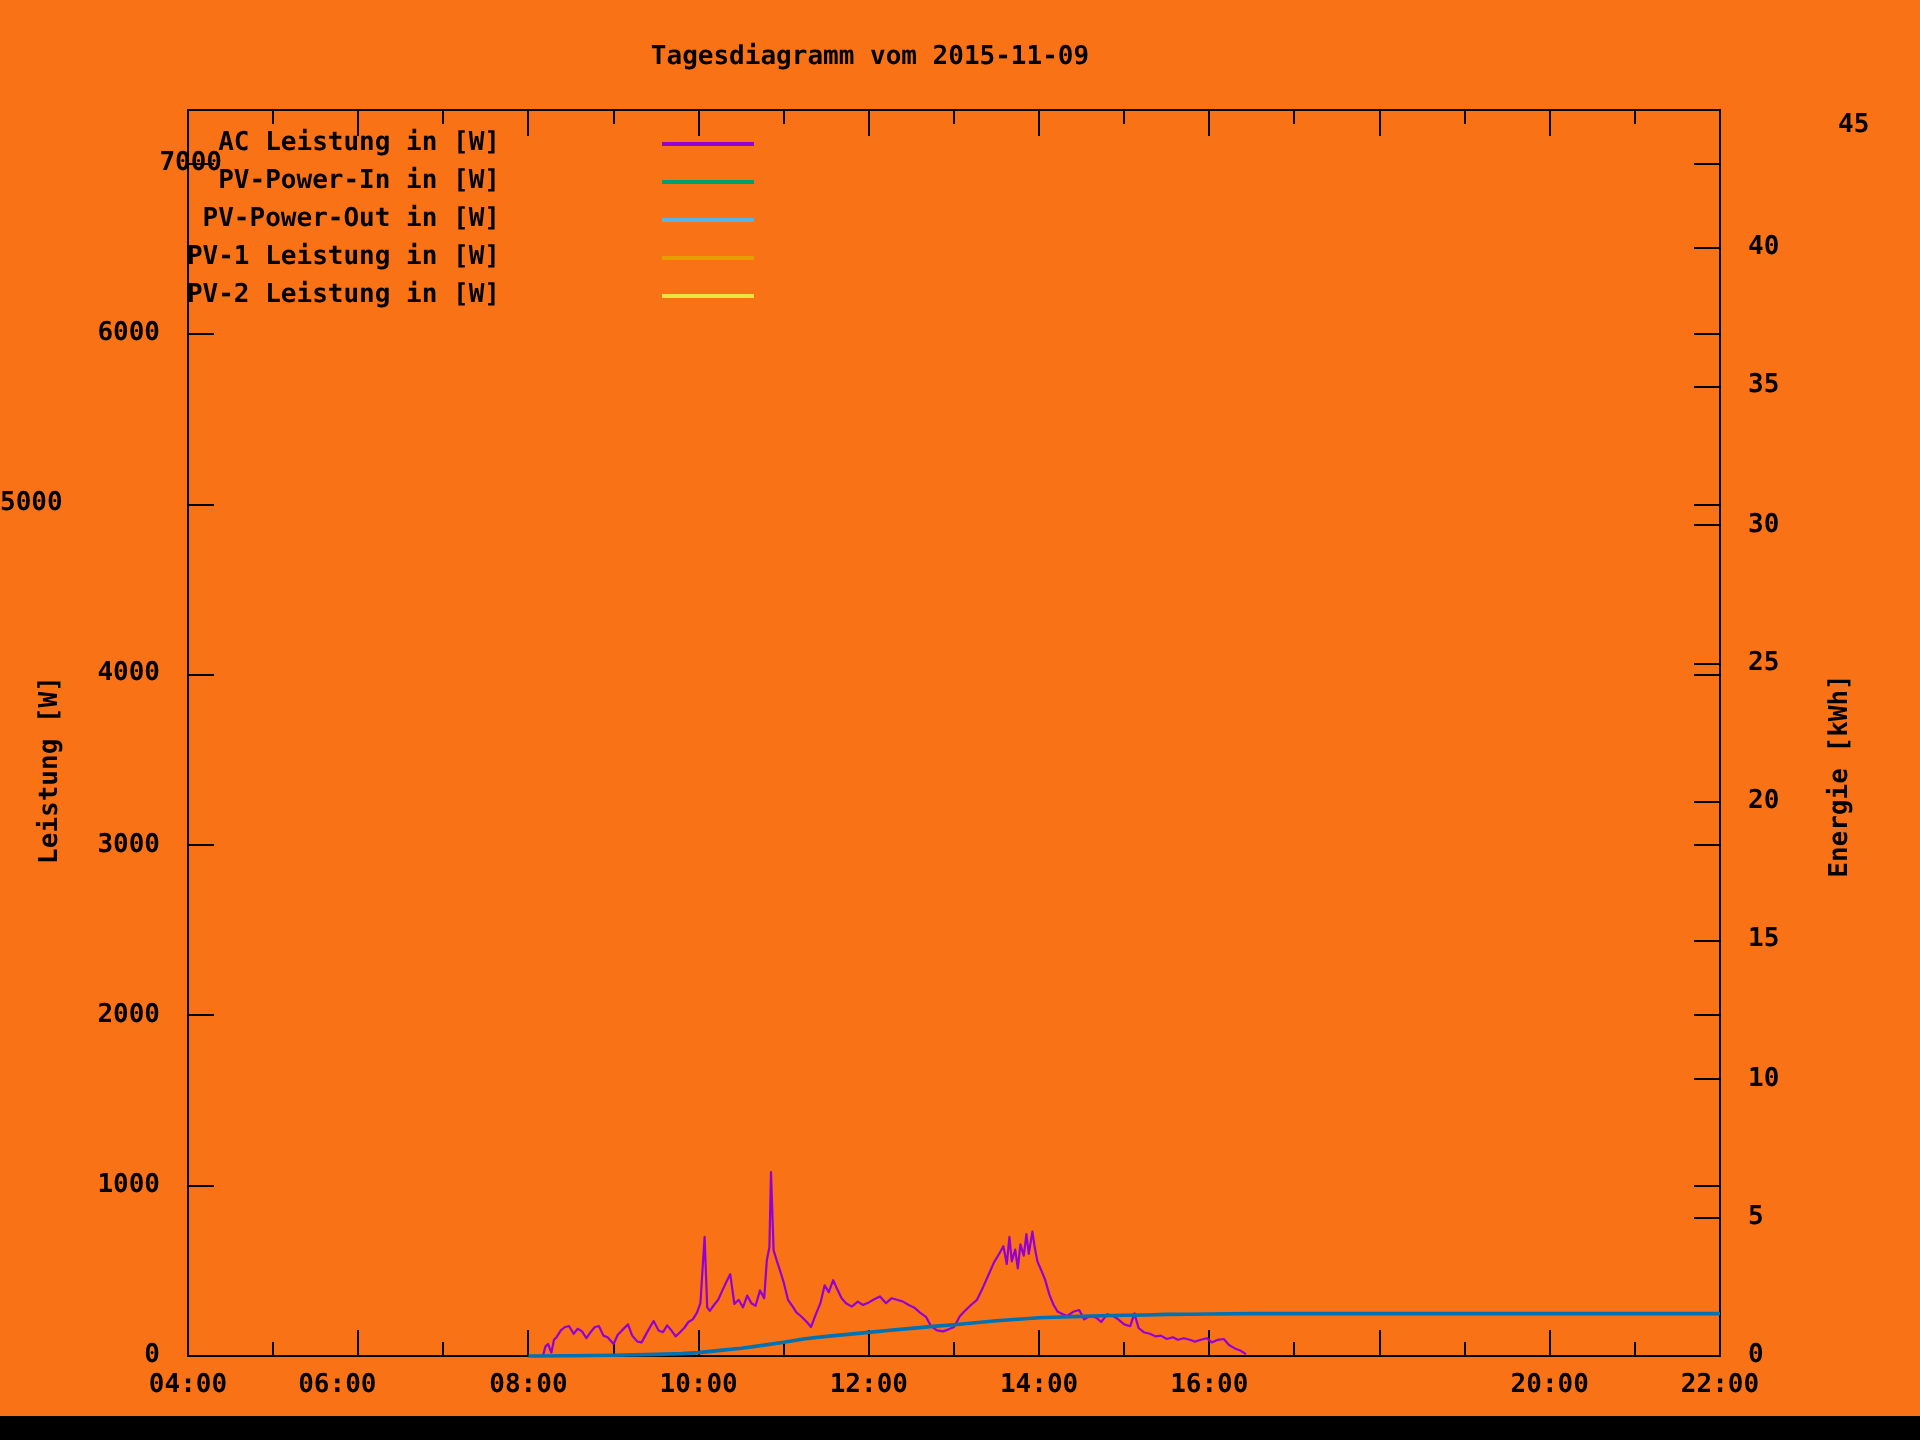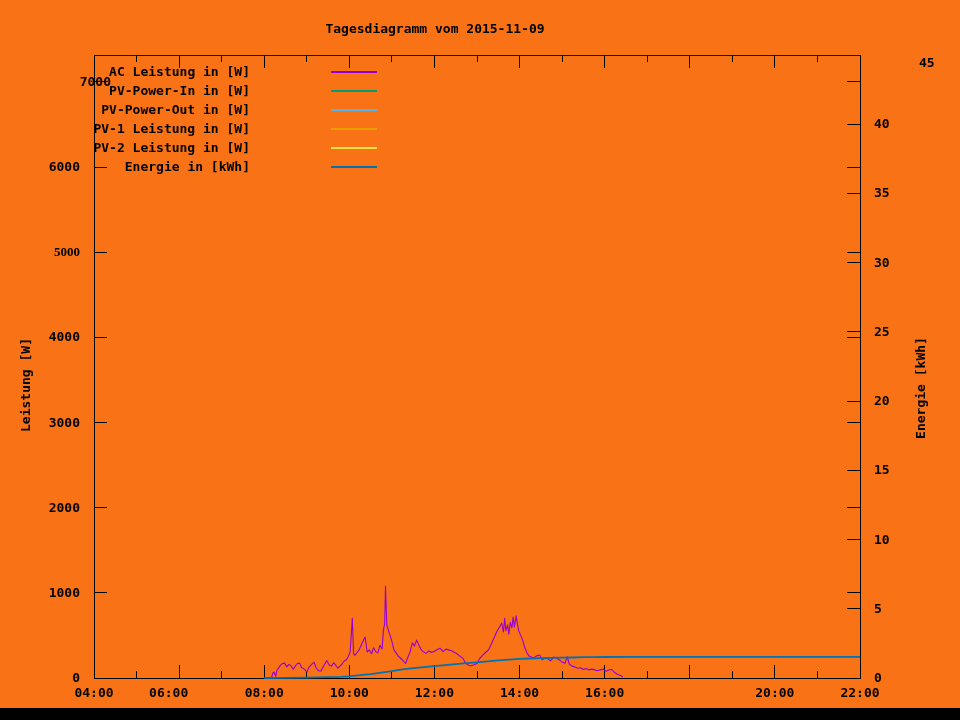--- a/index.html
+++ b/index.html
@@ -40,21 +40,21 @@
       <polyline points="271.5,678.0 272.7,673.3 274.0,672.0 275.7,676.3 277.0,669.9 278.3,668.6 280.4,665.2 282.5,663.5 284.6,663.1 286.8,666.9 288.9,664.4 291.0,665.7 293.2,669.1 295.3,666.1 297.4,663.5 299.5,663.1 301.7,667.8 303.8,668.6 306.8,672.0 308.9,667.4 311.0,665.2 314.0,662.2 316.1,667.8 318.7,670.8 320.8,671.2 323.8,665.7 326.8,660.5 329.3,665.2 331.5,666.1 333.6,662.7 335.7,665.2 337.8,668.2 340.0,666.1 342.1,664.0 344.2,661.0 346.4,659.7 348.5,656.3 350.2,651.6 352.3,618.4 353.6,653.7 354.9,655.4 357.0,652.5 359.1,649.9 361.2,645.2 363.4,640.5 365.1,637.1 367.2,652.0 369.3,649.9 371.5,653.7 373.6,647.8 375.7,651.6 377.8,652.9 380.0,645.2 382.1,649.1 383.4,630.3 384.7,623.5 385.5,586.0 386.8,625.2 388.5,630.7 390.6,637.1 391.9,641.4 394.0,649.9 396.1,652.9 398.3,656.3 400.4,658.0 403.4,661.0 405.5,663.5 408.1,656.7 410.2,651.6 412.3,642.7 414.4,646.1 416.6,640.1 418.7,644.8 420.8,649.1 423.0,651.6 425.9,653.3 428.9,650.8 431.5,652.5 434.4,651.2 437.4,649.5 440.0,648.2 443.0,651.6 445.9,649.1 448.5,649.9 451.5,650.8 454.4,652.5 457.0,653.7 460.0,656.3 463.0,658.4 465.5,663.1 468.5,665.2 471.5,665.7 474.0,664.8 477.0,663.5 480.0,658.0 482.5,655.4 485.5,652.5 488.5,649.9 491.0,644.8 494.0,638.0 497.0,631.2 499.6,626.9 501.7,623.1 503.4,632.0 504.7,618.4 505.9,630.7 507.6,624.8 508.9,634.2 510.2,622.2 511.9,627.8 513.2,617.1 514.4,626.9 516.2,615.8 517.4,623.9 518.7,630.7 520.4,634.6 522.5,639.7 524.7,647.3 526.8,652.5 528.9,655.9 531.5,657.1 533.6,658.0 536.6,655.9 539.6,655.0 542.1,659.7 545.1,658.0 548.1,658.8 550.6,661.0 553.6,657.1 556.6,658.0 559.1,659.7 562.1,662.2 565.1,663.1 567.2,656.7 569.3,664.0 571.9,666.1 574.9,666.9 577.9,668.2 580.4,667.8 583.4,669.5 586.4,668.6 588.9,669.9 591.9,669.1 594.9,669.9 597.4,670.8 600.4,669.9 603.4,669.1 605.9,671.2 608.9,669.9 611.9,669.5 614.5,672.5 617.4,674.2 620.4,675.4 623.0,677.1" fill="none" stroke="#9400d3" stroke-width="1.1" stroke-linejoin="round"></polyline>
       <polyline points="264.2,678.0 285.5,677.9 306.8,677.6 328.1,677.2 340.8,676.8 349.3,676.3 360.0,675.2 370.6,674.1 381.3,672.7 391.9,671.1 402.5,669.4 413.2,668.2 423.8,667.2 434.4,666.2 445.1,665.1 455.7,664.2 466.4,663.2 477.0,662.4 487.6,661.4 498.3,660.4 508.9,659.6 519.6,658.9 530.2,658.5 540.8,658.2 551.5,657.9 562.1,657.6 572.8,657.5 583.4,657.2 594.0,657.1 604.7,657.0 625.9,656.8 647.2,656.8 689.8,656.8 732.3,656.8 774.9,656.8 817.4,656.8 860.0,656.8" fill="none" stroke="#0072b2" stroke-width="1.8" stroke-linejoin="round"></polyline>
     </svg>
 
   <div id="tick-labels">
       <div class="tick-label" style="left: 0px; width: 80px; text-align: right; top: 671px;">0</div>
       <div class="tick-label" style="left: 0px; width: 80px; text-align: right; top: 585.856px;">1000</div>
       <div class="tick-label" style="left: 0px; width: 80px; text-align: right; top: 500.712px;">2000</div>
       <div class="tick-label" style="left: 0px; width: 80px; text-align: right; top: 415.567px;">3000</div>
       <div class="tick-label" style="left: 0px; width: 80px; text-align: right; top: 330.423px;">4000</div>
-      <div class="tick-label" style="left: 0px; width: 80px; text-align: right; top: 245.279px; font-family: Liberation Serif, serif;">5000</div>
+      <div class="tick-label" style="left: 0px; width: 80px; top: 245.279px;">5000</div>
       <div class="tick-label" style="left: 0px; width: 80px; text-align: right; top: 160.135px;">6000</div>
       <div class="tick-label" style="left: 0px; width: 80px; text-align: right; top: 74.9907px; padding-left: 31px;">7000</div>
       <div class="tick-label" style="left: 874px; top: 671px;">0</div>
       <div class="tick-label" style="left: 874px; top: 601.778px;">5</div>
       <div class="tick-label" style="left: 874px; top: 532.556px;">10</div>
       <div class="tick-label" style="left: 874px; top: 463.333px;">15</div>
       <div class="tick-label" style="left: 874px; top: 394.111px;">20</div>
       <div class="tick-label" style="left: 874px; top: 324.889px;">25</div>
       <div class="tick-label" style="left: 874px; top: 255.667px;">30</div>
       <div class="tick-label" style="left: 874px; top: 186.444px;">35</div>
@@ -86,21 +86,17 @@
       <span class="legend-swatch" style="background: rgb(86, 180, 233);"></span>
     </div>
     <div class="legend-row">
       <span class="legend-label">PV-1 Leistung in [W]</span>
       <span class="legend-swatch" style="background: rgb(230, 159, 0);"></span>
     </div>
     <div class="legend-row">
       <span class="legend-label">PV-2 Leistung in [W]</span>
       <span class="legend-swatch" style="background: rgb(240, 228, 66);"></span>
     </div>
-    <div class="legend-row">
-      <span class="legend-label">Energie in [kWh]</span>
-      <span class="legend-swatch" style="background: rgb(0, 114, 178);"></span>
-    </div>
   </div>
 
   <div class="bottom-bar" style="background: rgb(0, 0, 0);"></div>
 
 </div>
 
 </body></html>

